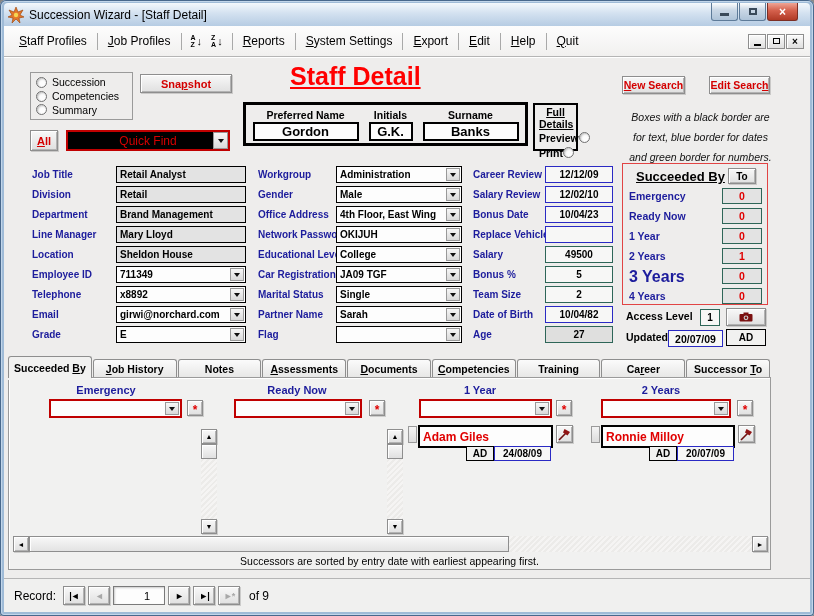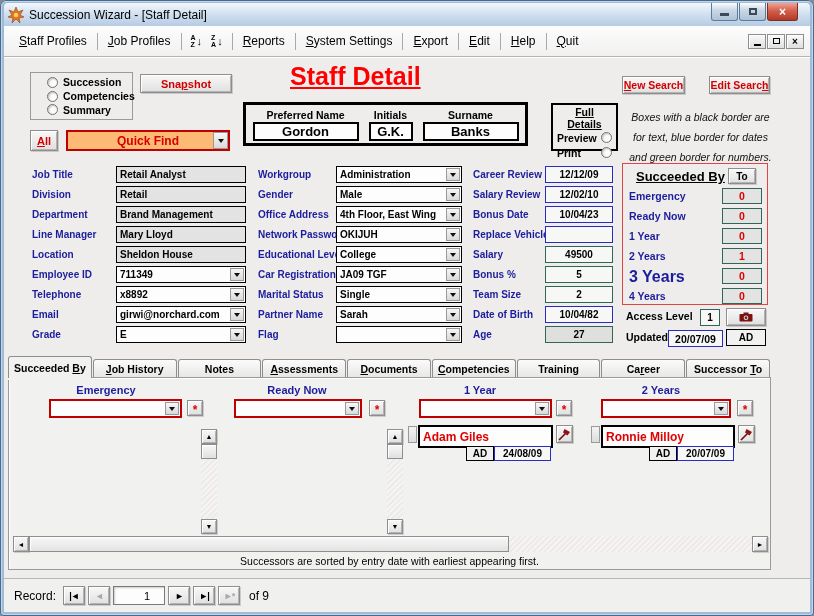--- a/index.html
+++ b/index.html
@@ -60,22 +60,22 @@
   .staff-title{font-size:25px;font-weight:bold;color:#FF0000;text-decoration:underline;text-align:left;}
   .namepanel{border:3px solid #000;background:#EEEDEC;display:flex;justify-content:center;gap:10px;padding:3px 6px;}
   .ng{display:flex;flex-direction:column;align-items:center;}
   .ng .nl{font-size:10.5px;font-weight:bold;color:#000;line-height:14px;}
   .ng .nv{background:#FDFDFD;border:2px solid #000;height:20px;display:flex;align-items:center;justify-content:center;
           font-size:13px;font-weight:bold;}
   .fulldet{border:2px solid #000;background:#EEEDEC;padding:1px 4px;}
   .fulldet .fdt{font-size:10.5px;font-weight:bold;text-decoration:underline;text-align:center;}
   .fdrow{display:flex;justify-content:space-between;align-items:center;height:15px;font-size:10.5px;font-weight:bold;}
   .notetext{font-size:10.5px;font-style:italic;color:#111;text-align:center;line-height:20px;}
-  .qf{border:2px solid #C00000;background:#fdba74;position:relative;display:flex;align-items:center;justify-content:center;
-      color:#D40000;font-size:12px;font-weight:bold;}
+  .qf{border:2px solid #C00000;background:#000000;position:relative;display:flex;align-items:center;justify-content:center;
+      color:#D40000;font-size:12px;font-weight:normal;}
   .qf .da{right:0;top:0;bottom:0;}
   .sucpanel{border:1px solid #E14444;background:#EEEDEC;}
   .sucpanel .st{font-size:13px;font-weight:bold;text-decoration:underline;color:#000;}
   .numbox{position:absolute;width:40px;height:16px;border:1px solid #2E6658;background:#E3E3E3;display:flex;
           align-items:center;justify-content:center;font-size:10.5px;font-weight:bold;color:#E00000;}
   .blklbl{font-size:10.5px;font-weight:bold;color:#000;white-space:nowrap;}
   
   .tabs{left:8px;top:356px;width:763px;height:22px;display:flex;align-items:flex-end;}
   .tab{flex:1;height:19px;margin-right:1px;border:1px solid #8E8E8E;border-bottom:none;border-radius:3px 3px 0 0;
        background:linear-gradient(#FBFBFB,#E6E6E5);display:flex;align-items:center;justify-content:center;
@@ -179,21 +179,21 @@
           <span class="restsq"></span>
         </span>
       <span class="mini">
           <span>×</span>
         </span>
     </span>
   </div>
 
   <div class="formbg abs"></div>
 
-  <div class="groupbox abs col" style="left:30px;top:72px;width:103px;height:48px;padding:3px 16px;gap:1px;font-weight:bold;">
+  <div class="groupbox abs col" style="left:30px;top:72px;width:103px;height:48px;padding:3px 5px;gap:1px;">
     <span style="display:flex;align-items:center;gap:5px;height:13px;">
         <span class="radio"></span>
         <span style="font-size:10.5px;">Succession</span>
       </span>
     <span style="display:flex;align-items:center;gap:5px;height:13px;">
         <span class="radio"></span>
         <span style="font-size:10.5px;">Competencies</span>
       </span>
     <span style="display:flex;align-items:center;gap:5px;height:13px;">
         <span class="radio"></span>
@@ -222,21 +222,21 @@
     <span class="ng">
         <span class="nl">Initials</span>
         <span class="nv" style="width:44px;">G.K.</span>
       </span>
     <span class="ng">
         <span class="nl">Surname</span>
         <span class="nv" style="width:96px;">Banks</span>
       </span>
   </div>
 
-  <div class="fulldet abs" style="left:551px;top:103px;width:67px;height:48px;">
+  <div class="fulldet abs" style="left:533px;top:103px;width:45px;height:48px;">
     <div class="fdt">Full Details</div>
     <div class="fdrow">
         <span>Preview</span>
         <span class="radio"></span>
       </div>
     <div class="fdrow">
         <span>Print</span>
         <span class="radio"></span>
       </div>
   </div>

